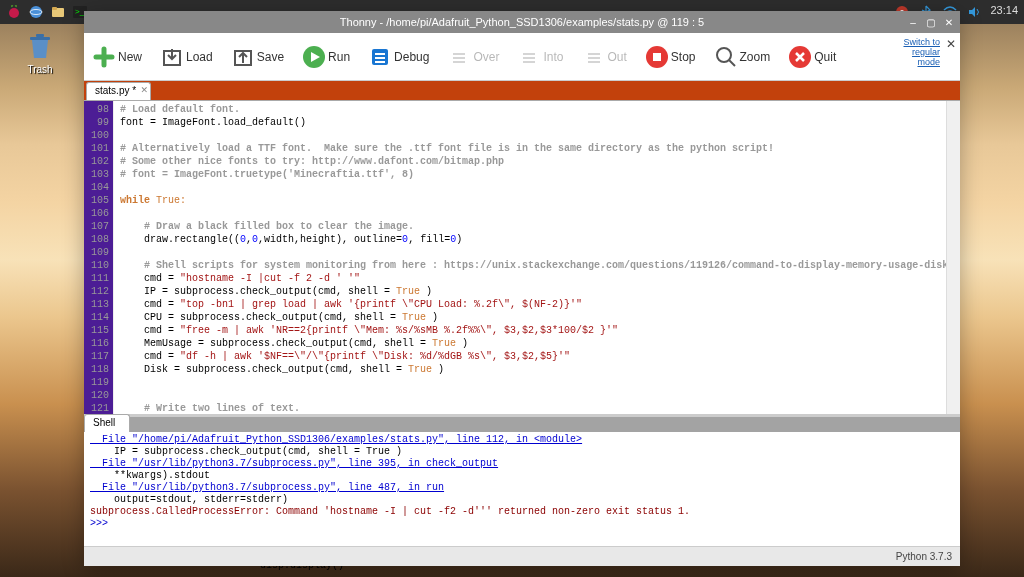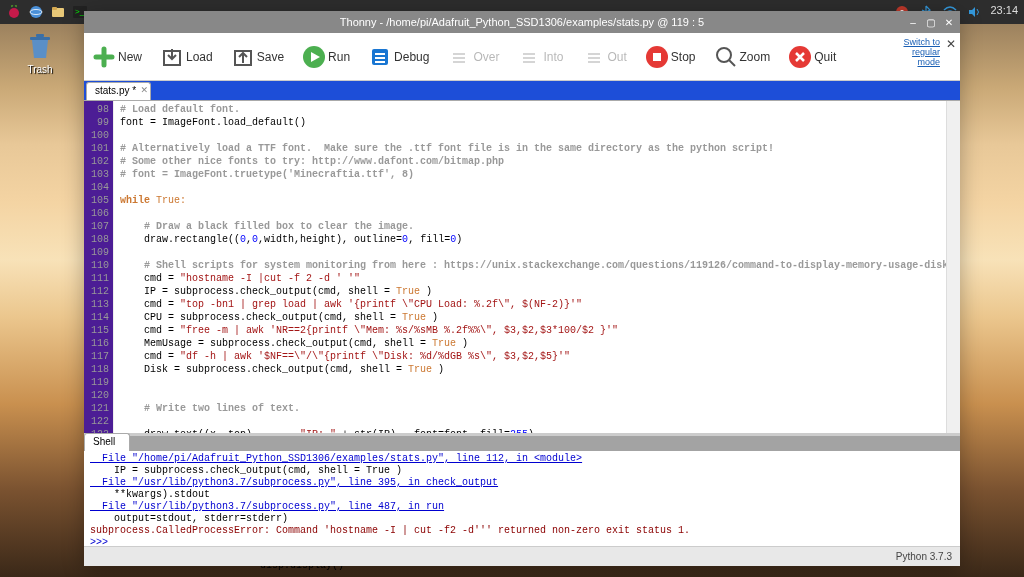--- a/index.html
+++ b/index.html
@@ -13,33 +13,33 @@
 .thonny-window { position: absolute; top: 11px; left: 84px; width: 876px; height: 555px; background: #f0f0f0; display: flex; flex-direction: column; box-shadow: 0 4px 20px rgba(0,0,0,0.3); }
 .titlebar { height: 22px; background: #888; display: flex; align-items: center; justify-content: center; color: #fff; font-size: 11px; position: relative; }
 .titlebar-controls { position: absolute; right: 4px; display: flex; gap: 4px; }
 .tb-btn { width: 14px; height: 14px; border-radius: 2px; display: flex; align-items: center; justify-content: center; font-size: 10px; }
 .toolbar { height: 48px; background: #fff; display: flex; align-items: center; padding: 2px 8px; gap: 18px; border-bottom: 1px solid #ccc; position: relative; }
 .tool-btn { display: flex; flex-direction: row; align-items: center; gap: 2px; font-size: 12px; color: #333; cursor: pointer; }
 .tool-btn.disabled { opacity: 0.35; }
 .tool-icon { width: 24px; height: 24px; }
 .switch-mode { position: absolute; right: 20px; top: 4px; font-size: 9px; color: #1a5fb4; text-align: right; text-decoration: underline; }
 .close-x { position: absolute; right: 4px; top: 4px; font-size: 12px; color: #444; }
-.tabs { height: 20px; background: #1d4ed8; display: flex; align-items: flex-end; padding-left: 2px; border-bottom: 1px solid #aaa; }
+.tabs { height: 20px; background: #c2410c; display: flex; align-items: flex-end; padding-left: 2px; border-bottom: 1px solid #aaa; }
 .tab { height: 18px; background: #fff; border: 1px solid #aaa; border-bottom: none; padding: 2px 14px 0 8px; font-size: 10px; border-radius: 3px 3px 0 0; position: relative; }
 .tab-close { position: absolute; right: 2px; top: 2px; font-size: 9px; color: #888; }
 .editor { flex: 1; background: #fff; display: flex; overflow: hidden; font-family: "Courier New", monospace; font-size: 10px; line-height: 13px; }
 .gutter { width: 30px; background: #4c1d95; color: #999; text-align: right; padding: 2px 4px 0 0; white-space: pre; border-right: 1px solid #eee; }
 .code { flex: 1; padding: 2px 0 0 6px; white-space: pre; overflow: hidden; position: relative; }
 .c-kw { color: #cc7832; font-weight: bold; }
 .c-str { color: #a31515; }
 .c-cm { color: #999; font-weight: bold; }
 .c-num { color: #0000ff; }
 .c-lit { color: #cc7832; }
 .shell-tabs { height: 18px; background: #a3a3a3; display: flex; align-items: flex-end; border-top: 3px solid #ccc; }
-.shell { height: 95px; background: #fff; font-family: "Courier New", monospace; font-size: 10px; line-height: 12px; white-space: pre; padding: 2px 6px; overflow: hidden; }
+.shell { height: 114px; background: #fff; font-family: "Courier New", monospace; font-size: 10px; line-height: 12px; white-space: pre; padding: 2px 6px; overflow: hidden; }
 .sh-link { color: #0000d0; text-decoration: underline; }
 .sh-err { color: #8B0000; }
 .sh-prompt { color: #0000d0; }
 .statusbar { height: 20px; background: #e8e8e8; font-size: 10px; color: #444; display: flex; align-items: center; justify-content: flex-end; padding: 0 8px; border-top: 1px solid #ccc; }
 .scrollbar-v { width: 14px; background: #f0f0f0; border-left: 1px solid #ddd; }
 </style>
 </head>
 <body>
 
 <div class="taskbar">

